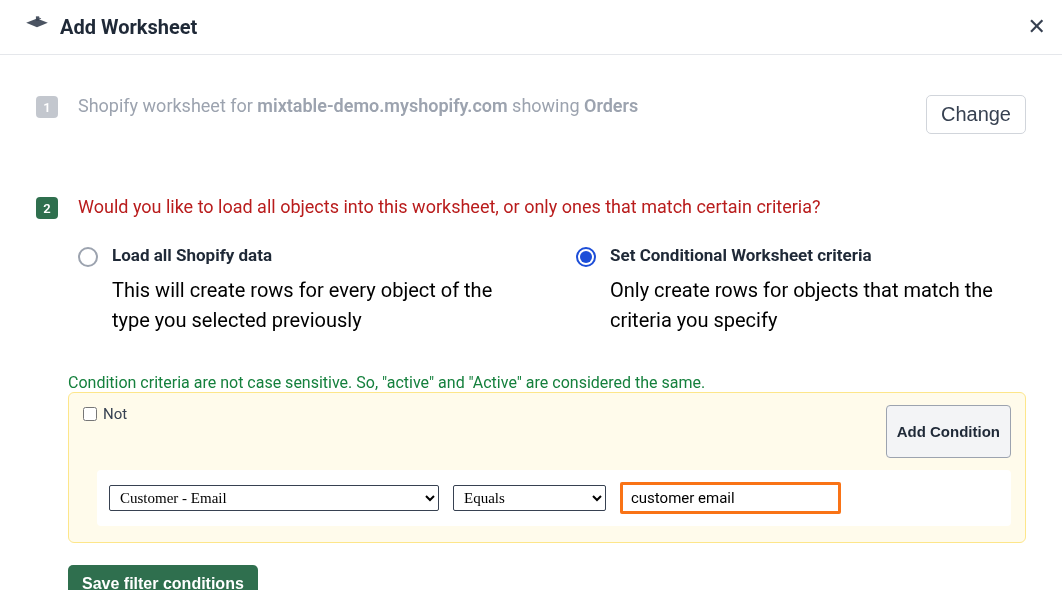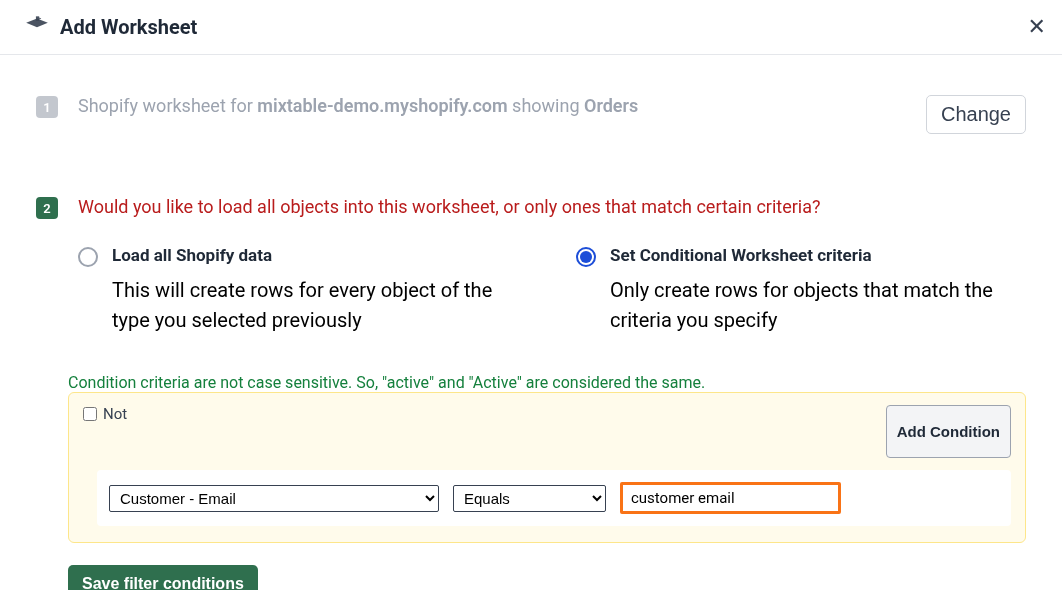--- a/index.html
+++ b/index.html
@@ -183,21 +183,21 @@
       display: flex;
       gap: 14px;
       align-items: center;
       margin-left: 14px;
     }
     .select {
       border: 1px solid #374151;
       background: #fff;
       padding: 3px 6px;
       font-size: 15px;
-      font-family: Liberation Sans, sans-serif;
+      font-family: Liberation Serif, serif;
       border-radius: 2px;
     }
     .select-field { width: 330px; }
     .select-op { width: 153px; }
     .cond-input {
       border: 3px solid #f97316;
       background: #fff;
       padding: 4px 8px;
       font-size: 15px;
       width: 221px;

